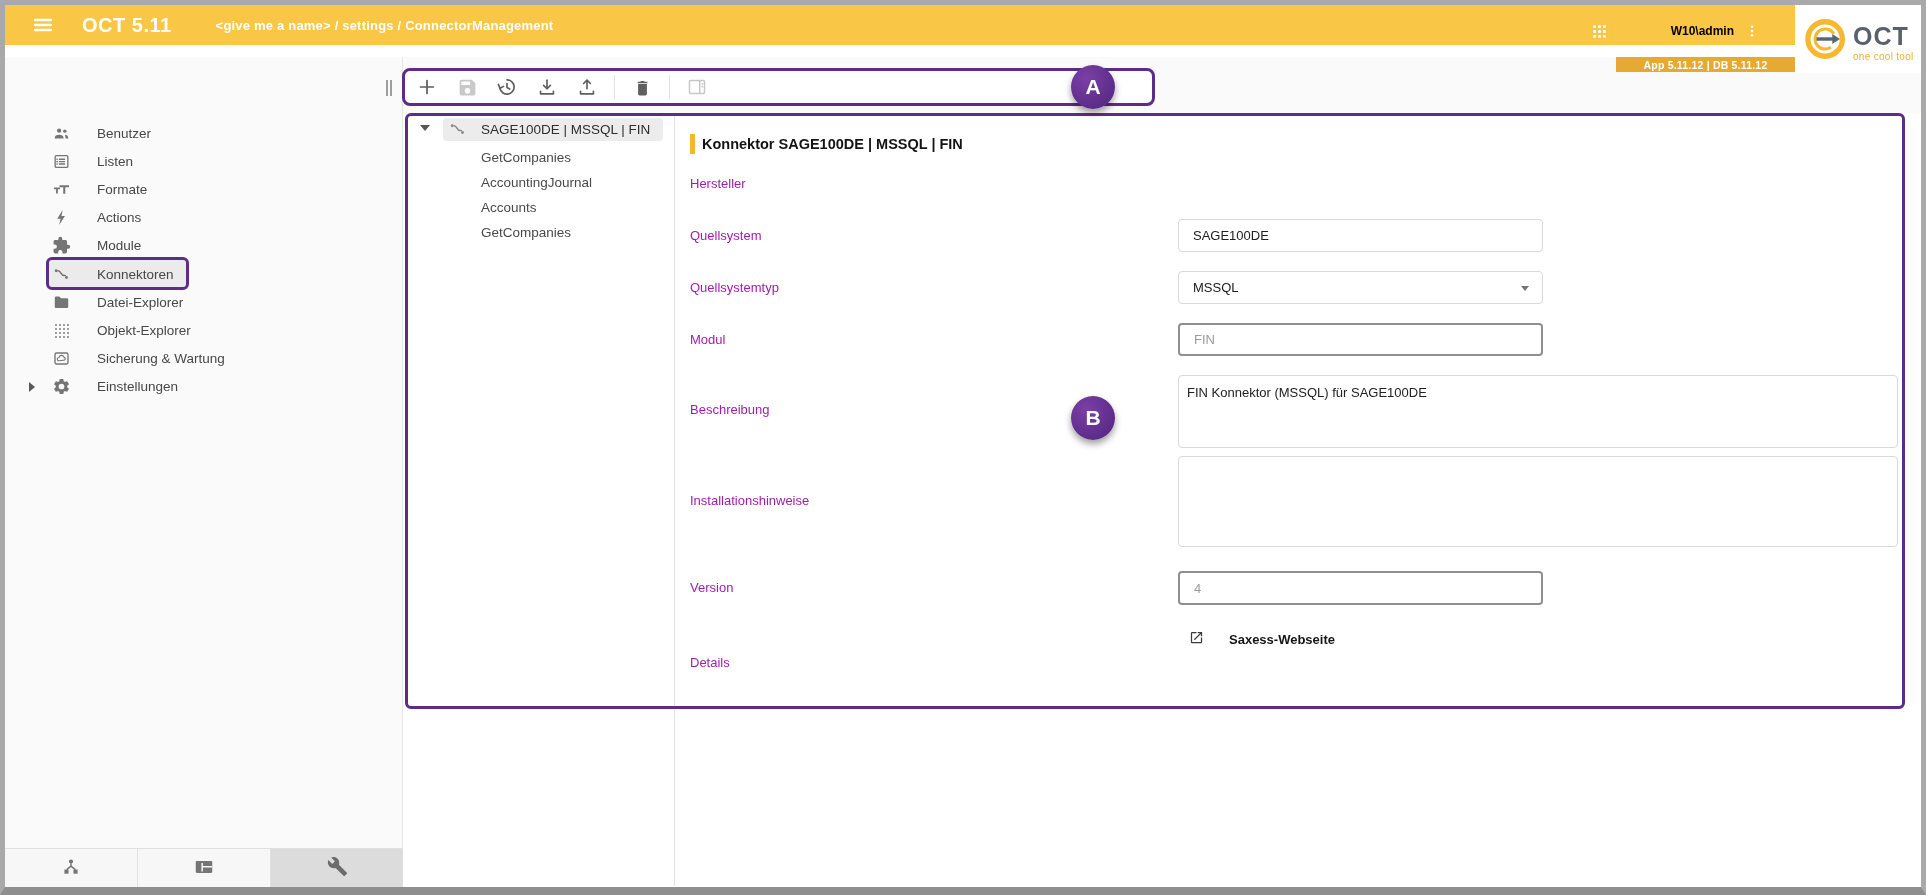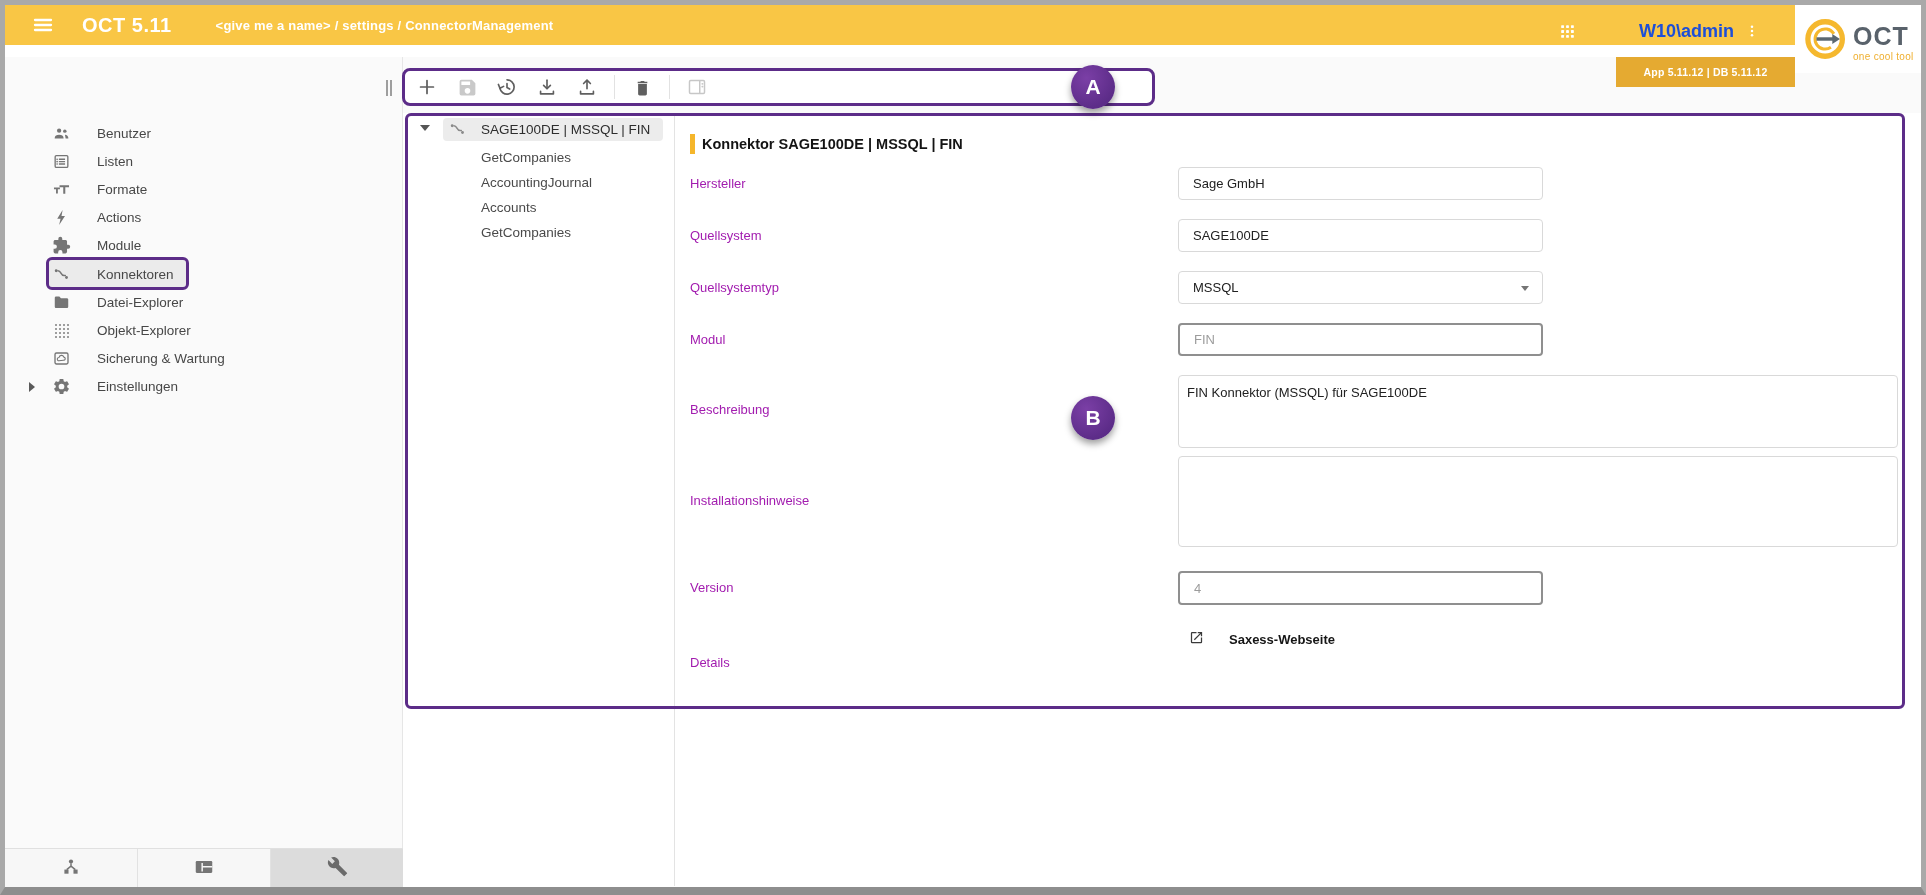--- a/index.html
+++ b/index.html
@@ -16,23 +16,23 @@
               border-right:1px solid #E6E6E6;z-index:1;box-sizing:border-box;}
 
   
   .appbar{position:absolute;left:5px;top:5px;width:1790px;height:40px;background:#F9C645;
           display:flex;align-items:center;z-index:3;}
   .burger{margin-left:25px;width:26px;height:26px;display:flex;align-items:center;justify-content:center;cursor:pointer;}
   .app-title{margin-left:26px;color:#fff;font-size:20px;font-weight:bold;letter-spacing:.5px;}
   .breadcrumb{margin-left:44px;color:#fff;font-size:13px;font-weight:600;letter-spacing:.2px;}
   .hdr-right{position:absolute;right:35px;top:0;height:52px;display:flex;align-items:center;}
   .apps-grid{width:22px;height:22px;display:flex;align-items:center;justify-content:center;cursor:pointer;}
-  .hdr-user{margin-left:60px;color:#1d4ed8;font-size:18px;font-weight:bold;}
+  .hdr-user{margin-left:60px;color:#000000;font-size:12px;font-weight:bold;}
   .kebab{margin-left:10px;width:16px;height:22px;display:flex;align-items:center;justify-content:center;cursor:pointer;}
-  .version-strip{position:absolute;left:1616px;top:57px;width:179px;height:30px;background:#E5AA31;
+  .version-strip{position:absolute;left:1616px;top:57px;width:179px;height:15px;background:#E5AA31;
                  color:#fff;font-size:10.5px;font-weight:bold;display:flex;align-items:center;justify-content:center;
                  z-index:3;letter-spacing:.2px;}
   .logo-box{position:absolute;left:1795px;top:5px;width:126px;height:68px;background:#fff;z-index:4;}
   .logo-ring{position:absolute;left:10px;top:11px;}
   .logo-word{position:absolute;left:58px;top:17px;font-size:25px;font-weight:600;color:#59626B;letter-spacing:1px;}
   .logo-tag{position:absolute;left:58px;top:46px;font-size:10px;color:#EFAF2F;letter-spacing:.3px;white-space:nowrap;}
 
   
   .splitter{position:absolute;left:386px;top:80px;width:8px;height:16px;z-index:3;cursor:col-resize;}
   .splitter i{display:inline-block;width:2px;height:16px;background:#9E9E9E;margin-right:2px;}
@@ -344,21 +344,20 @@
   <div class="tree-root-label">SAGE100DE | MSSQL | FIN</div>
   <div class="tree-child" style="top:150px;">GetCompanies</div>
   <div class="tree-child" style="top:175px;">AccountingJournal</div>
   <div class="tree-child" style="top:200px;">Accounts</div>
   <div class="tree-child" style="top:225px;">GetCompanies</div>
 
   <div class="form-title-bar"></div>
   <div class="form-title">Konnektor SAGE100DE | MSSQL | FIN</div>
 
   <div class="f-label" style="top:175px;">Hersteller</div>
-  <input class="f-input" style="top: 167px;" value="Sage GmbH">
 
   <div class="f-label" style="top:227px;">Quellsystem</div>
   <input class="f-input" style="top: 219px;" value="SAGE100DE">
 
   <div class="f-label" style="top:279px;">Quellsystemtyp</div>
   <div class="f-select" style="top:271px;">
     <span>MSSQL</span>
     <span class="caret"></span>
   </div>
 

